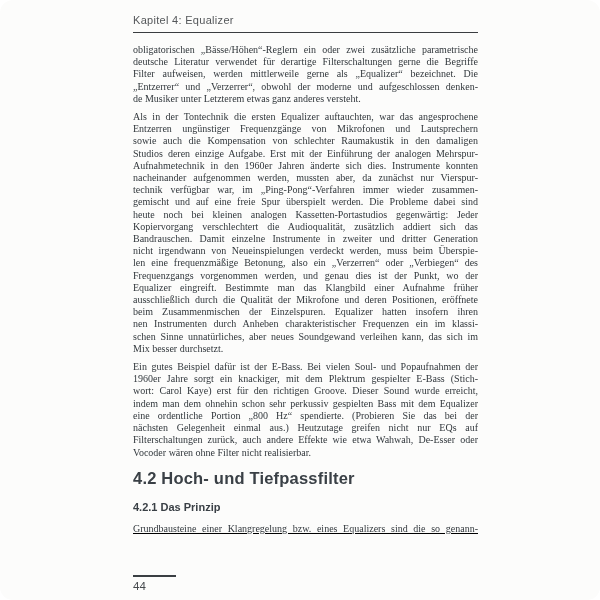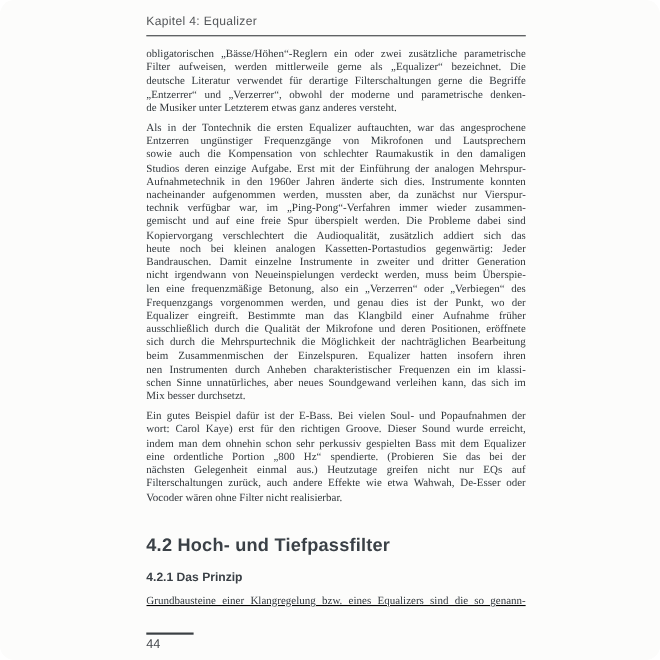--- a/index.html
+++ b/index.html
@@ -36,21 +36,21 @@
     color: #31373c;
   }
   .ln {
     white-space: nowrap;
     overflow: hidden;
     text-align: justify;
     text-align-last: justify;
   }
   .ln.last { text-align-last: left; }
   .section-heading {
-    margin: 28px 0 0 0;
+    margin: 10px 0 0 0;
     font-family: "Liberation Sans", sans-serif;
     font-weight: bold;
     font-size: 16.5px;
     line-height: 1.15;
     letter-spacing: 0.2px;
     color: #3a4046;
   }
   .subsection-heading {
     margin: 13px 0 9px 0;
     font-family: "Liberation Sans", sans-serif;
@@ -79,50 +79,50 @@
 <body>
 
 <div class="page">
   <div class="column">
 
     <div class="running-head">Kapitel 4: Equalizer</div>
 
     <div class="body-text" id="intro-paragraphs">
         <div class="para">
           <div class="ln">obligatorischen „Bässe/Höhen“-Reglern ein oder zwei zusätzliche parametrische</div>
+          <div class="ln">deutsche Literatur verwendet für derartige Filterschaltungen gerne die Begriffe</div>
           <div class="ln">Filter aufweisen, werden mittlerweile gerne als „Equalizer“ bezeichnet. Die</div>
-          <div class="ln">deutsche Literatur verwendet für derartige Filterschaltungen gerne die Begriffe</div>
-          <div class="ln">„Entzerrer“ und „Verzerrer“, obwohl der moderne und parametrische denken-</div>
+          <div class="ln">„Entzerrer“ und „Verzerrer“, obwohl der moderne und aufgeschlossen denken-</div>
           <div class="ln last">de Musiker unter Letzterem etwas ganz anderes versteht.</div>
         </div>
         <div class="para">
           <div class="ln">Als in der Tontechnik die ersten Equalizer auftauchten, war das angesprochene</div>
           <div class="ln">Entzerren ungünstiger Frequenzgänge von Mikrofonen und Lautsprechern</div>
           <div class="ln">sowie auch die Kompensation von schlechter Raumakustik in den damaligen</div>
           <div class="ln">Studios deren einzige Aufgabe. Erst mit der Einführung der analogen Mehrspur-</div>
           <div class="ln">Aufnahmetechnik in den 1960er Jahren änderte sich dies. Instrumente konnten</div>
           <div class="ln">nacheinander aufgenommen werden, mussten aber, da zunächst nur Vierspur-</div>
           <div class="ln">technik verfügbar war, im „Ping-Pong“-Verfahren immer wieder zusammen-</div>
           <div class="ln">gemischt und auf eine freie Spur überspielt werden. Die Probleme dabei sind</div>
+          <div class="ln">heute noch bei kleinen analogen Kassetten-Portastudios gegenwärtig: Jeder</div>
           <div class="ln">Kopiervorgang verschlechtert die Audioqualität, zusätzlich addiert sich das</div>
-          <div class="ln">heute noch bei kleinen analogen Kassetten-Portastudios gegenwärtig: Jeder</div>
           <div class="ln">Bandrauschen. Damit einzelne Instrumente in zweiter und dritter Generation</div>
           <div class="ln">nicht irgendwann von Neueinspielungen verdeckt werden, muss beim Überspie-</div>
           <div class="ln">len eine frequenzmäßige Betonung, also ein „Verzerren“ oder „Verbiegen“ des</div>
           <div class="ln">Frequenzgangs vorgenommen werden, und genau dies ist der Punkt, wo der</div>
           <div class="ln">Equalizer eingreift. Bestimmte man das Klangbild einer Aufnahme früher</div>
           <div class="ln">ausschließlich durch die Qualität der Mikrofone und deren Positionen, eröffnete</div>
-          <div class="ln">sich durch die Mehrspurtechnik die Möglichkeit der nachträglichen Bearbeitung</div>
           <div class="ln">beim Zusammenmischen der Einzelspuren. Equalizer hatten insofern ihren</div>
           <div class="ln">nen Instrumenten durch Anheben charakteristischer Frequenzen ein im klassi-</div>
           <div class="ln">schen Sinne unnatürliches, aber neues Soundgewand verleihen kann, das sich im</div>
           <div class="ln last">Mix besser durchsetzt.</div>
         </div>
         <div class="para">
           <div class="ln">Ein gutes Beispiel dafür ist der E-Bass. Bei vielen Soul- und Popaufnahmen der</div>
+          <div class="ln">1960er Jahre sorgt ein knackiger, mit dem Plektrum gespielter E-Bass (Stich-</div>
           <div class="ln">wort: Carol Kaye) erst für den richtigen Groove. Dieser Sound wurde erreicht,</div>
           <div class="ln">indem man dem ohnehin schon sehr perkussiv gespielten Bass mit dem Equalizer</div>
           <div class="ln">eine ordentliche Portion „800 Hz“ spendierte. (Probieren Sie das bei der</div>
           <div class="ln">nächsten Gelegenheit einmal aus.) Heutzutage greifen nicht nur EQs auf</div>
           <div class="ln">Filterschaltungen zurück, auch andere Effekte wie etwa Wahwah, De-Esser oder</div>
           <div class="ln last">Vocoder wären ohne Filter nicht realisierbar.</div>
         </div>
       </div>
 
     <div class="section-heading">4.2 Hoch- und Tiefpassfilter</div>

